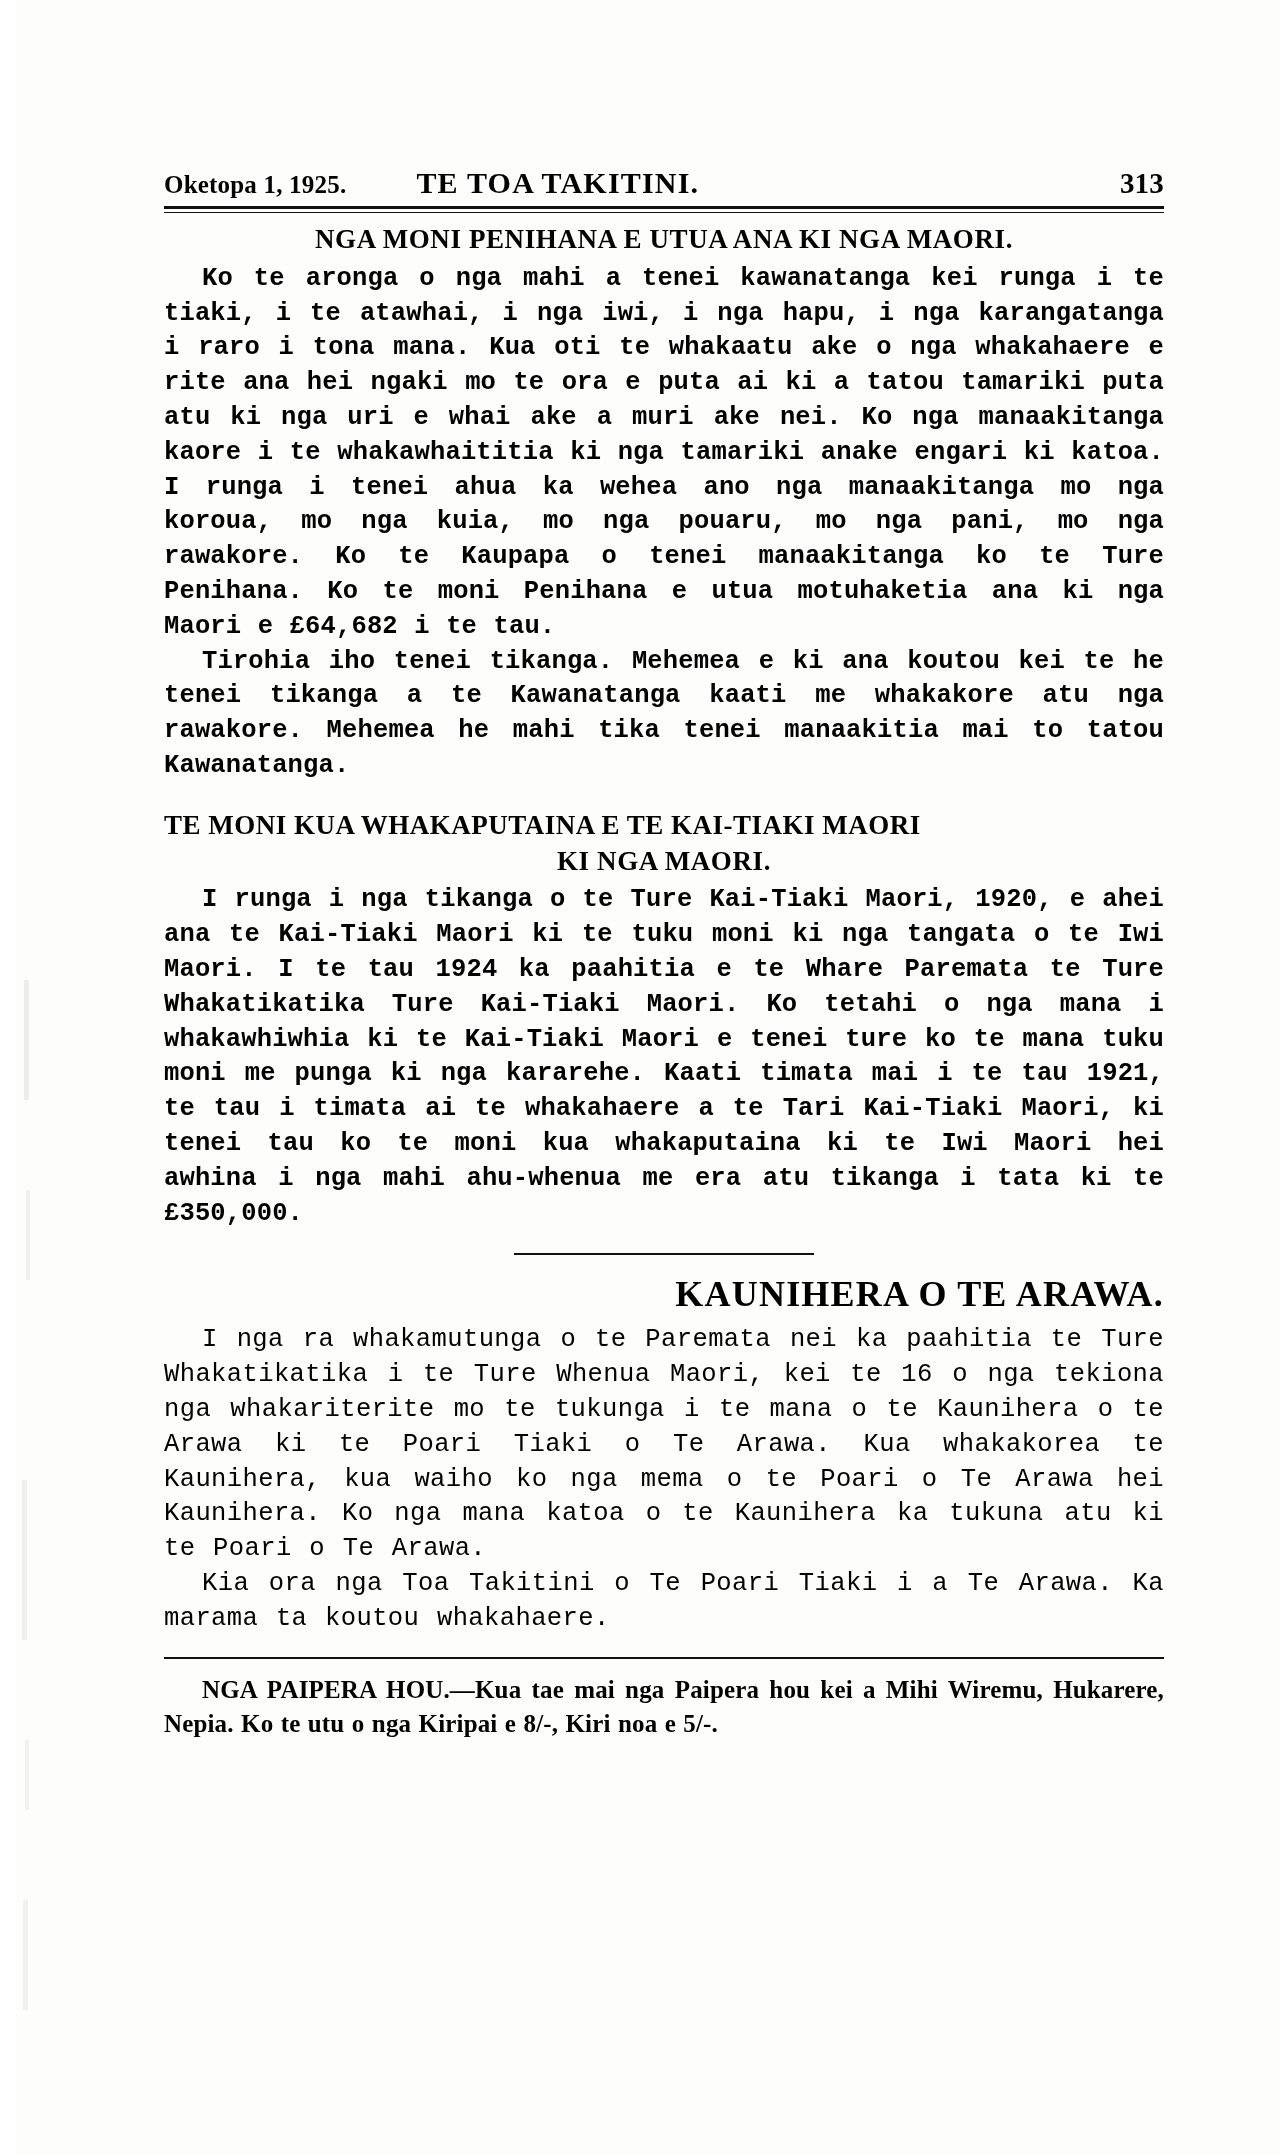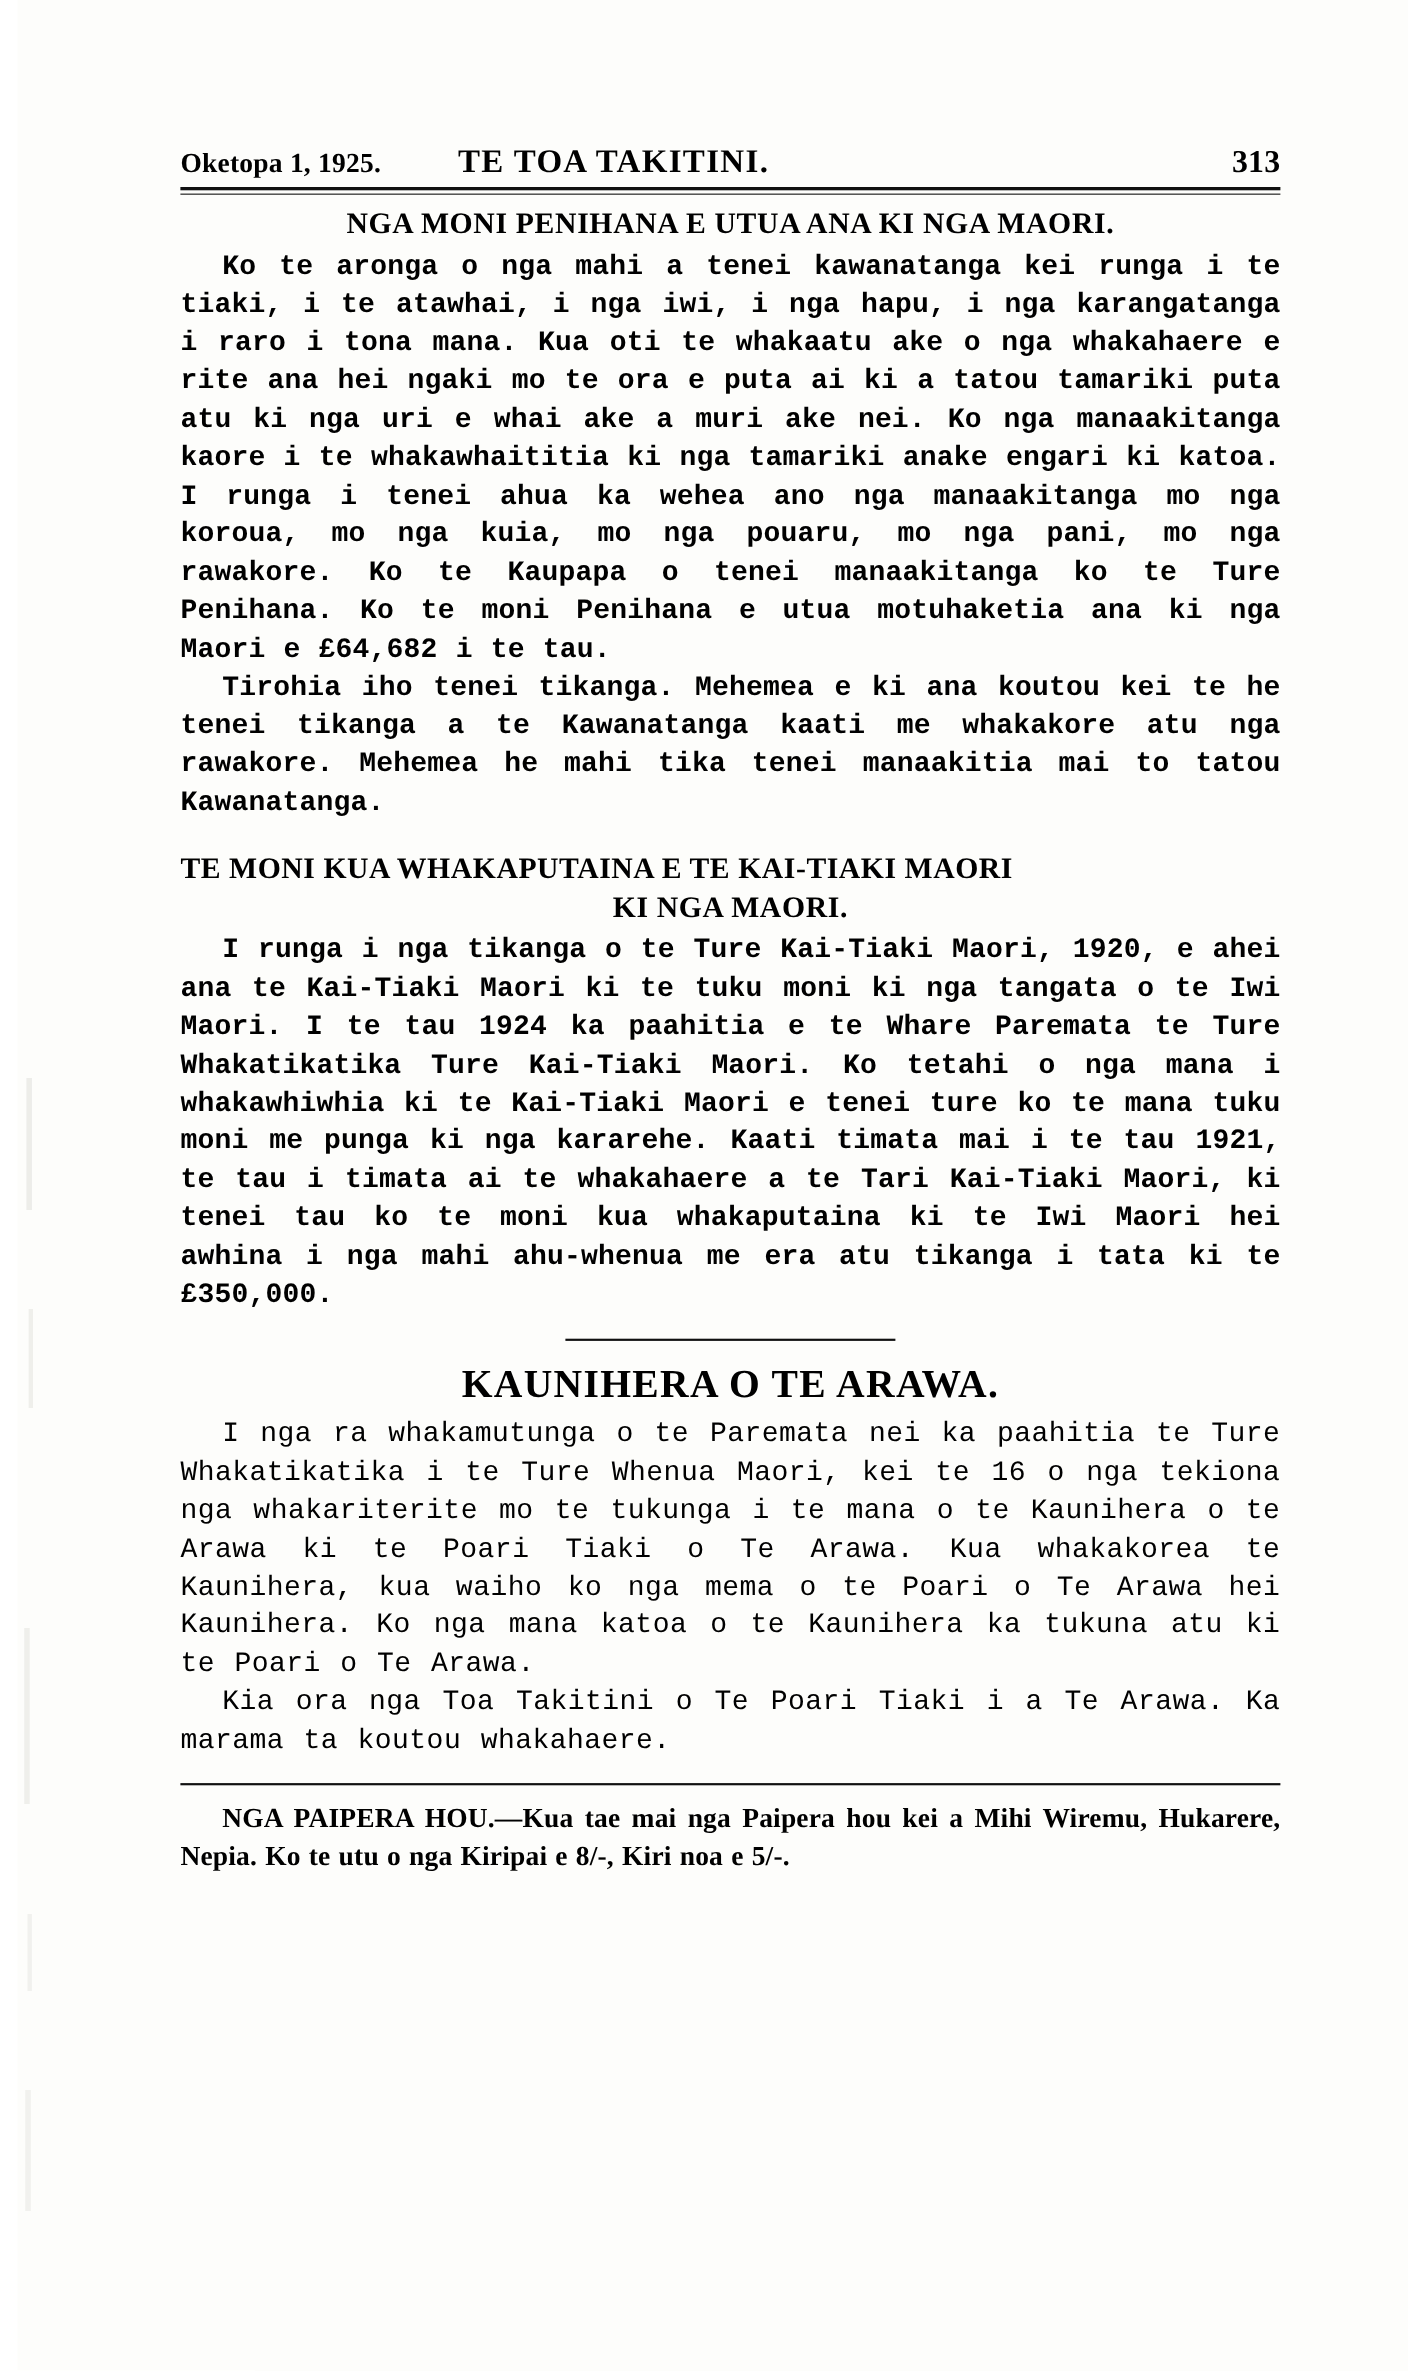--- a/index.html
+++ b/index.html
@@ -42,20 +42,21 @@
   }
   .runhead .date {
     font-size: 25px;
     white-space: nowrap;
   }
   .runhead .journal {
     font-size: 30px;
     margin-left: 70px;
     letter-spacing: 1.2px;
     white-space: nowrap;
+    margin-top: 36px;
   }
   .runhead .folio {
     margin-left: auto;
     font-size: 29px;
   }
   .rule-double {
     margin-top: 6px;
     border-top: 3px solid #111;
     border-bottom: 1.5px solid #111;
     height: 3px;
@@ -88,21 +89,21 @@
     font-family: Liberation Mono, monospace;
   }
   p.body.light {
     font-weight: normal;
     letter-spacing: 0.4px;
     word-spacing: 2px;
   }
   .gap { height: 10px; }
   .gap-sm { height: 5px; }
   .title-main {
-    text-align: center;
+    text-align: right;
     font-weight: bold;
     font-size: 36px;
     letter-spacing: 1.2px;
     margin-top: 10px;
     margin-bottom: 8px;
   }
   .rule-short {
     width: 300px;
     margin: 22px auto 18px auto;
     border-top: 2px solid #111;

